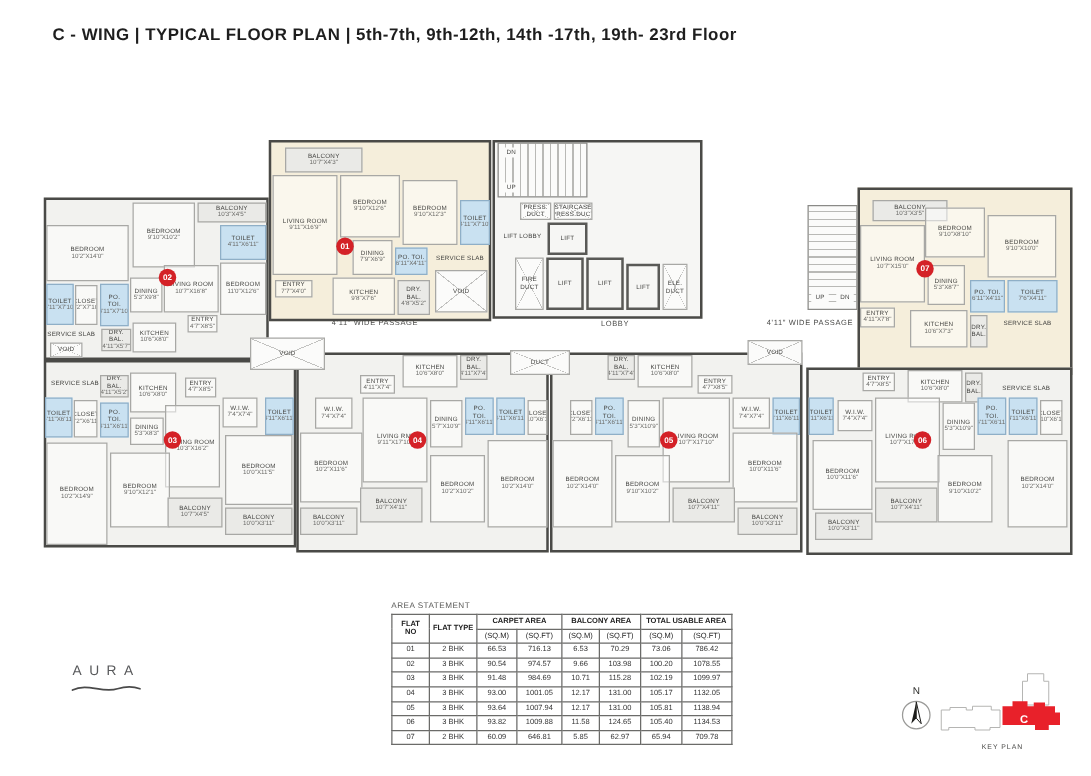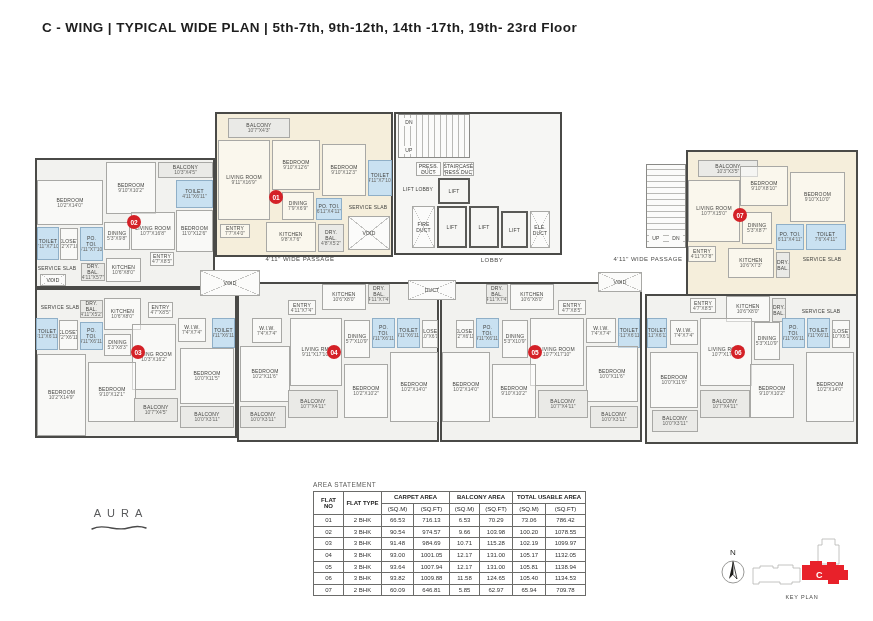--- a/index.html
+++ b/index.html
@@ -33,35 +33,35 @@
          justify-content:center;z-index:6;}
   .plabel{position:absolute;font-size:6px;color:#4a4a48;letter-spacing:0.5px;text-align:center;z-index:5;}
   
   #area-wrap{position:absolute;left:313px;top:481px;}
   .tbl-title{font-size:6.5px;color:#5a5a58;letter-spacing:0.4px;margin-bottom:3px;}
   #area-table{border-collapse:collapse;border:1px solid #4d4d4b;}
   #area-table th,#area-table td{border:1px solid #6b6b69;font-size:6px;color:#333;
       text-align:center;padding:2px 2px;font-weight:normal;line-height:1.1;}
   #area-table th{font-weight:bold;color:#222;}
   
-  #logo{position:absolute;left:52px;top:507px;width:132px;text-align:center;}
+  #logo{position:absolute;left:52px;top:531px;width:132px;text-align:left;}
   .logo-top{font-size:11px;letter-spacing:6px;color:#58595b;text-indent:6px;}
   .logo-bottom{font-size:21px;font-weight:bold;letter-spacing:2.5px;color:#29abe2;margin-top:1px;text-indent:2px;}
   
   #compass{position:absolute;left:718px;top:548px;width:30px;text-align:center;}
   .compass-n{font-size:8px;color:#2c2c2a;margin-bottom:0px;}
   #keyplan{position:absolute;left:750px;top:537px;width:104px;text-align:center;}
   .keyplan-caption{font-size:5.5px;color:#4a4a48;letter-spacing:0.8px;margin-top:1px;}
 </style>
 </head>
 <body>
 
 <div class="page">
 
-  <div class="title">C - WING | TYPICAL WIDE PLAN | 5th-7th, 9th-12th, 14th -17th, 19th- 23rd Floor</div>
+  <div class="title">C - WING | TYPICAL FLOOR PLAN | 5th-7th, 9th-12th, 14th -17th, 19th- 23rd Floor</div>
 
   <div id="plan">
       <div class="flat" style="left: 35px; top: 158px; width: 180px; height: 130px;"></div>
       <div class="room t-room" style="left: 37px; top: 180px; width: 66px; height: 45px;">
         <div class="rl">BEDROOM</div>
         <div class="rd">10'2"X14'0"</div>
       </div>
       <div class="room t-room" style="left: 106px; top: 162px; width: 50px; height: 52px;">
         <div class="rl">BEDROOM</div>
         <div class="rd">9'10"X10'2"</div>

